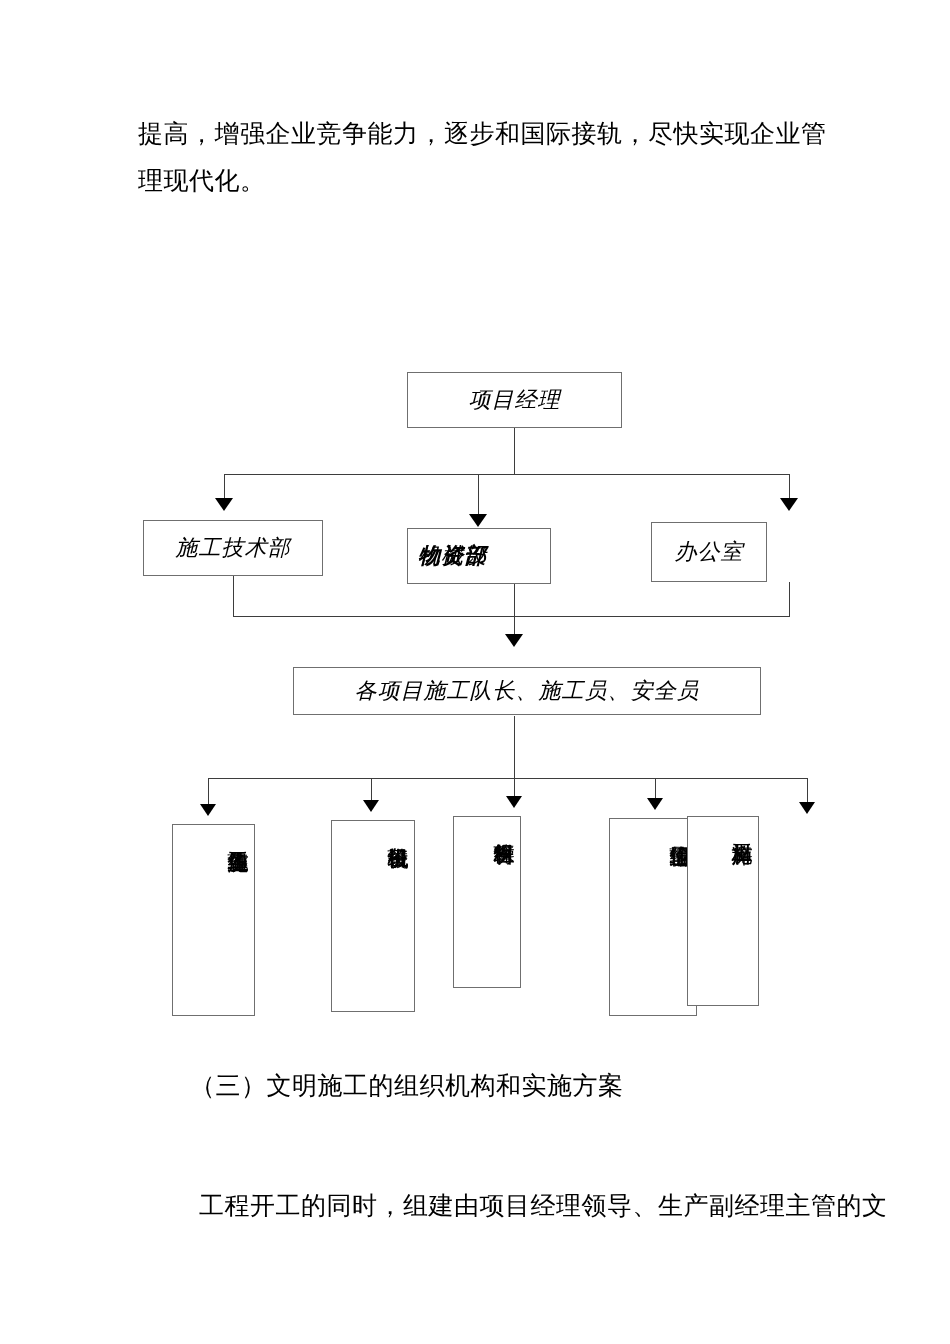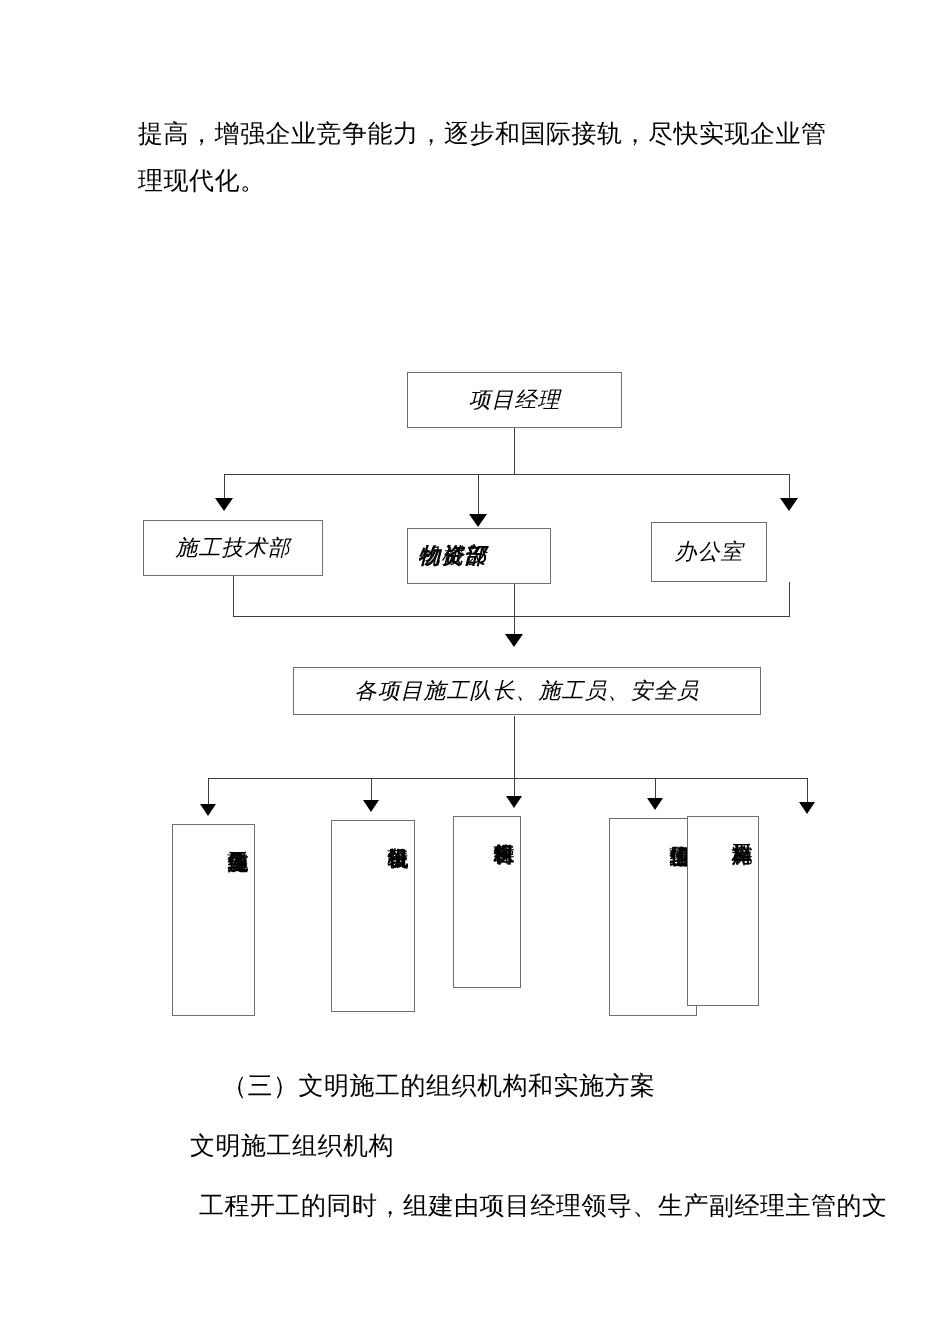--- a/index.html
+++ b/index.html
@@ -26,21 +26,21 @@
   .para {
     position: absolute;
     font-size: 25px;
     line-height: 47px;
     letter-spacing: 0.5px;
     color: #000;
     white-space: pre-wrap;
   }
   .p-top      { left: 138px; top: 110px;  width: 700px; }
   .p-goal     { left: 138px; top: 205px;  width: 700px; text-indent: 50px; }
-  .p-sec      { left: 190px; top: 1062px; width: 700px; margin-left: 32px; }
+  .p-sec      { left: 190px; top: 1062px; width: 700px; }
   .p-subhead  { left: 190px; top: 1122px; width: 700px; }
   .p-last     { left: 199px; top: 1182px; width: 700px; }
 
   
   .diagram {
     position: absolute;
     left: 0;
     top: 300px;
     width: 950px;
     height: 740px;
@@ -230,17 +230,16 @@
     </div>
 
     <div class="node-vert" id="b-5">
       <span class="vtext">施工材料库</span>
     </div>
 
   </div>
 
   <div class="para p-sec">（三）文明施工的组织机构和实施方案</div>
 
-  <div class="para p-subhead">文明施工组织机构</div>
 
   <div class="para p-last">工程开工的同时，组建由项目经理领导、生产副经理主管的文</div>
 
 </div>
 
 </body></html>

